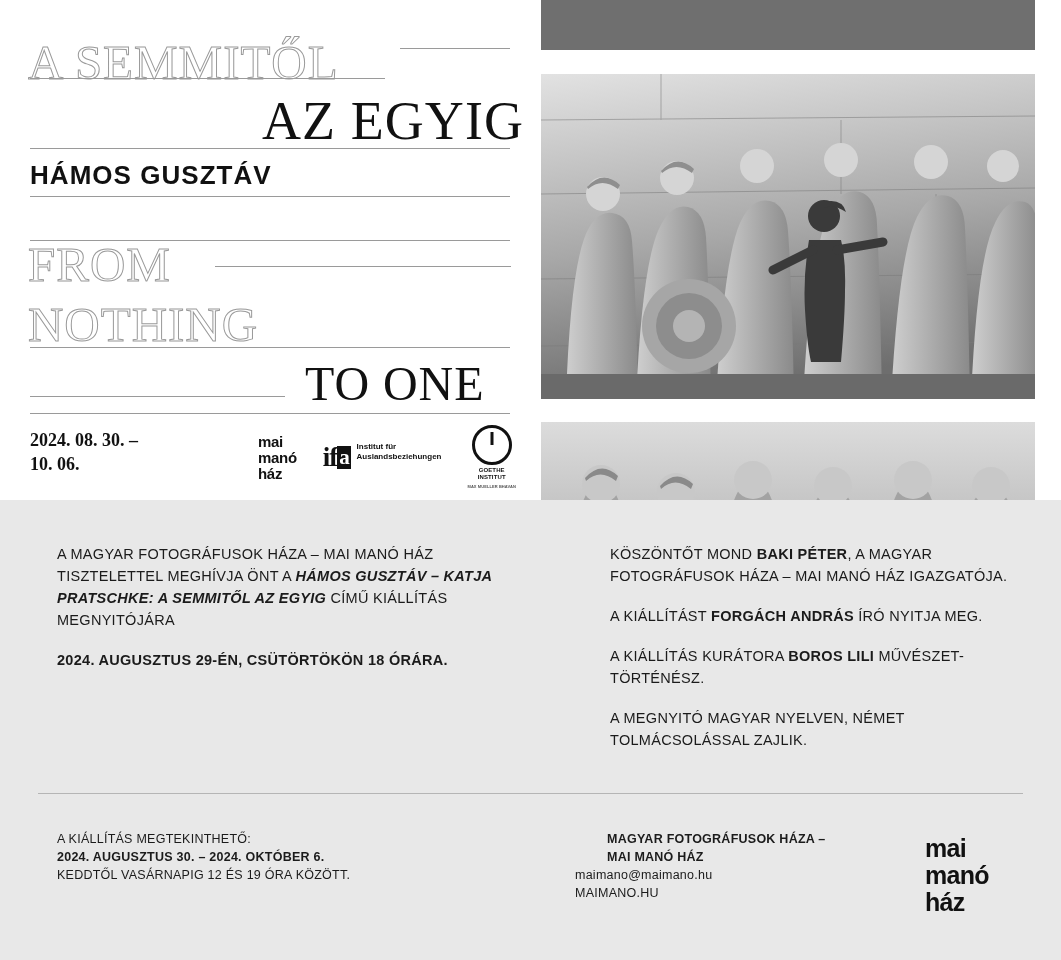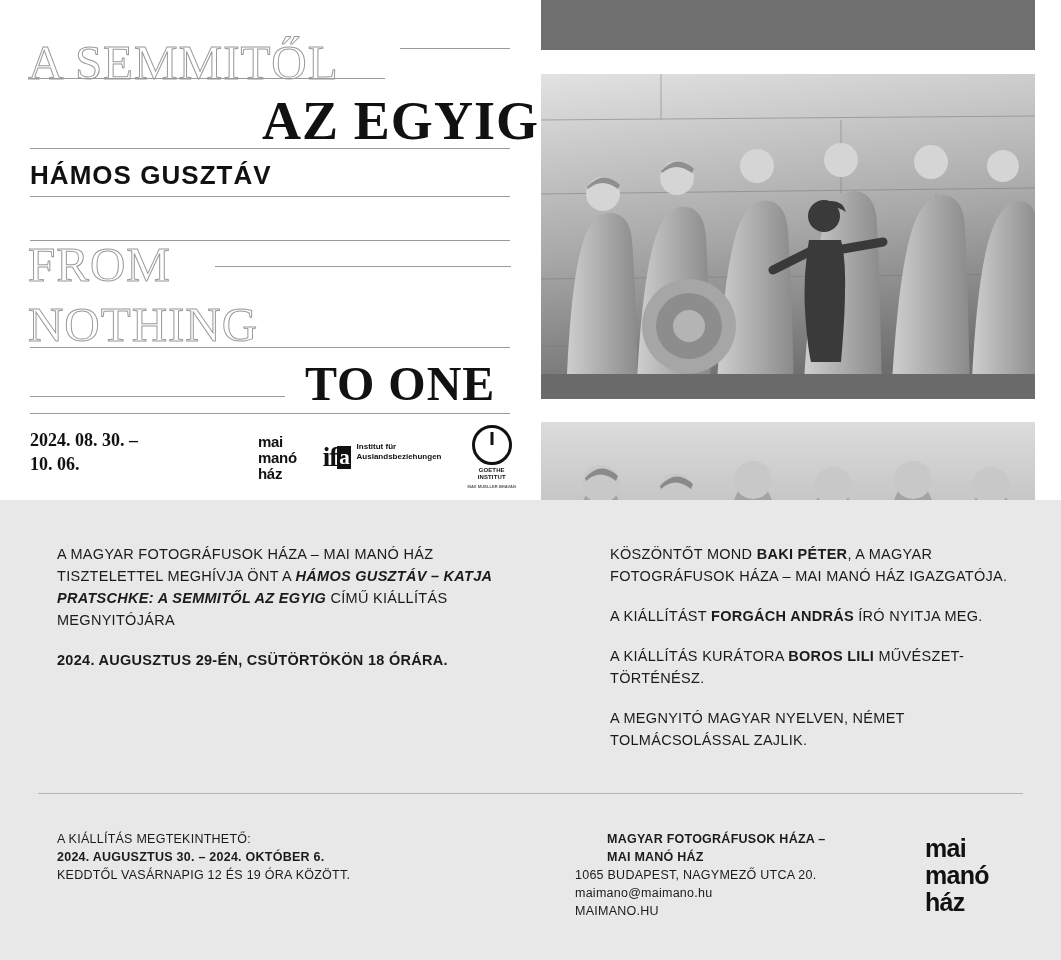--- a/index.html
+++ b/index.html
@@ -48,21 +48,21 @@
   }
 
   .outline {
     color: transparent;
     -webkit-text-stroke: 1px #9a9a9a;
     text-shadow: none;
   }
 
   .solid {
     color: #111111;
-    font-weight: bold;
+    font-weight: normal;
   }
 
   .name-text {
     position: absolute;
     font-family: "Liberation Sans", sans-serif;
     font-weight: bold;
     color: #111111;
     letter-spacing: 0.04em;
     white-space: nowrap;
   }
@@ -497,21 +497,20 @@
 
   <div class="footer-left">
     <div>A KIÁLLÍTÁS MEGTEKINTHETŐ:</div>
     <div class="strong">2024. AUGUSZTUS 30. – 2024. OKTÓBER 6.</div>
     <div>KEDDTŐL VASÁRNAPIG 12 ÉS 19 ÓRA KÖZÖTT.</div>
   </div>
 
   <div class="footer-mid">
     <div class="strong">MAGYAR FOTOGRÁFUSOK HÁZA –</div>
     <div class="strong">MAI MANÓ HÁZ</div>
-    <div class="addr">1065 BUDAPEST, NAGYMEZŐ UTCA 20.</div>
     <div class="low">maimano@maimano.hu</div>
     <div class="addr">MAIMANO.HU</div>
   </div>
 
   <div class="footer-logo" style="white-space:pre-line;">mai
 manó
 ház</div>
 
 </div>
 

